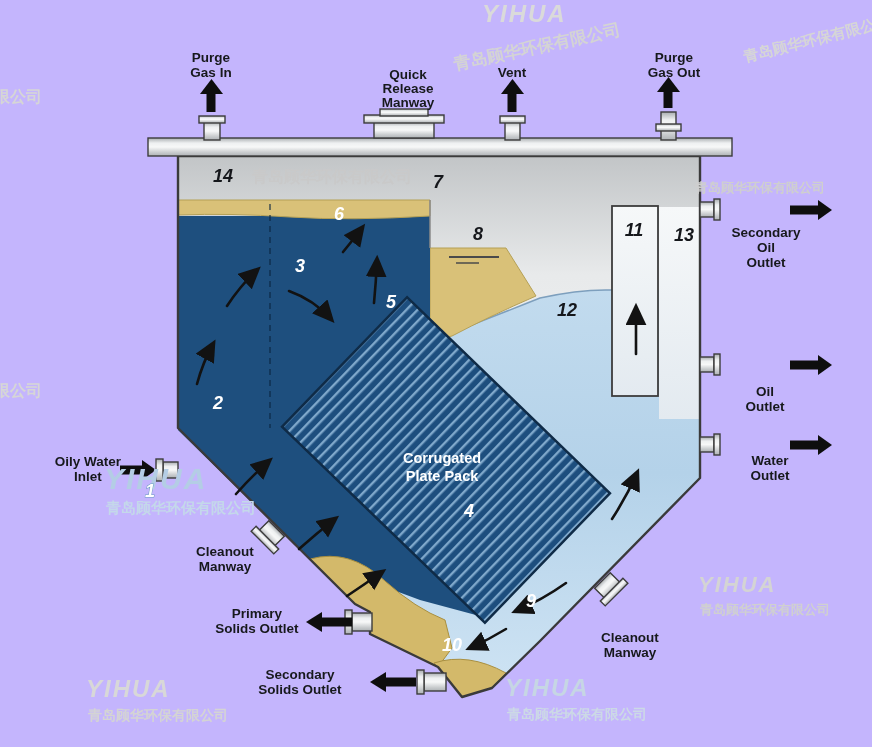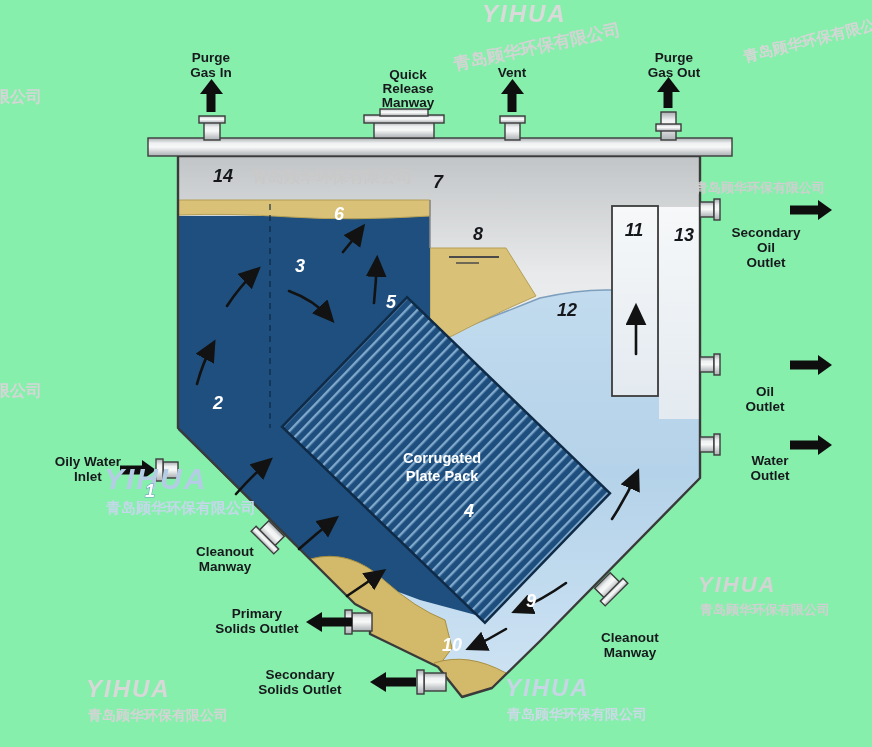--- a/index.html
+++ b/index.html
@@ -1,16 +1,16 @@
 <!DOCTYPE html>
 <html><head>
 <meta charset="utf-8">
 <style>
   html,body{margin:0;padding:0;background:#ffffff;}
-  .stage{position:relative;width:872px;height:747px;background:#86efac;overflow:hidden;}
+  .stage{position:relative;width:872px;height:747px;background:#c4b5fd;overflow:hidden;}
   svg{display:block;}
   text{font-family:"Liberation Sans","DejaVu Sans",sans-serif;}
   .lbl{font-size:13.5px;font-weight:bold;fill:#17191c;text-anchor:middle;}
   .lbl-w{font-size:14.5px;font-weight:bold;fill:#ffffff;text-anchor:middle;}
   .num{font-size:18px;font-style:italic;font-weight:bold;text-anchor:middle;}
   .num-d{fill:#15171b;}
   .num-w{fill:#ffffff;}
   .num-o{fill:#ffffff;stroke:#6d9cc4;stroke-width:1px;paint-order:stroke;}
   .wm-l{font-style:italic;font-weight:bold;letter-spacing:2px;}
   .wm-c{font-weight:bold;}

